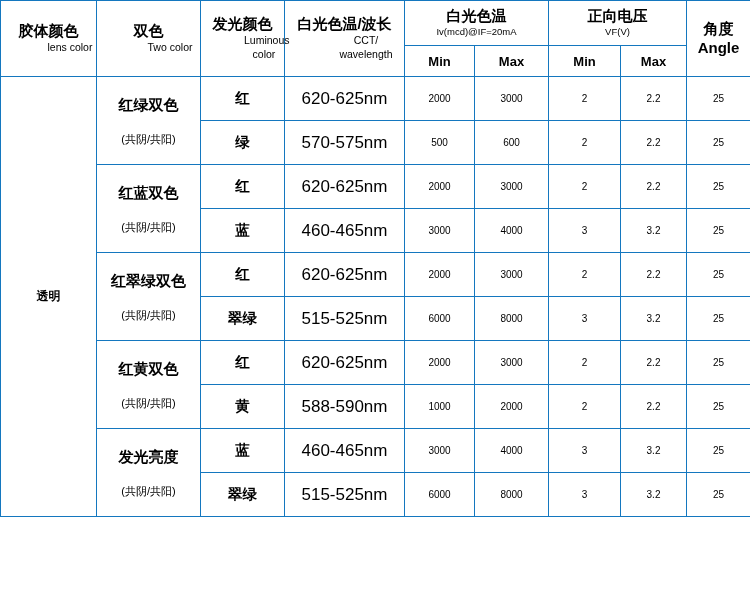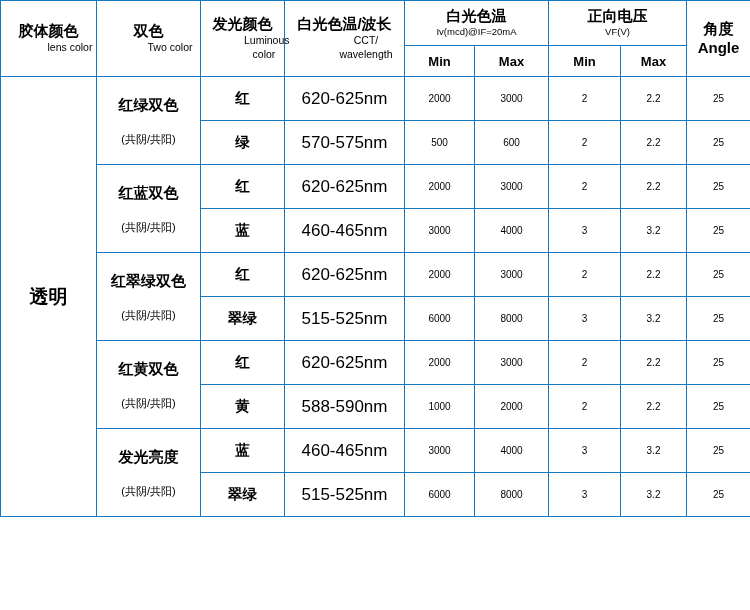--- a/index.html
+++ b/index.html
@@ -75,21 +75,21 @@
     font-weight: bold;
     height: 30px;
   }
   .h-group-top {
     height: 44px;
   }
   .h-tall {
     height: 74px;
   }
   .cell-lens {
-    font-size: 19px;
+    font-size: 12px;
     font-weight: bold;
   }
   .cell-two {
     font-size: 15px;
     font-weight: bold;
     line-height: 1.3;
   }
   .cell-two .sub {
     font-size: 11px;
     font-weight: normal;

